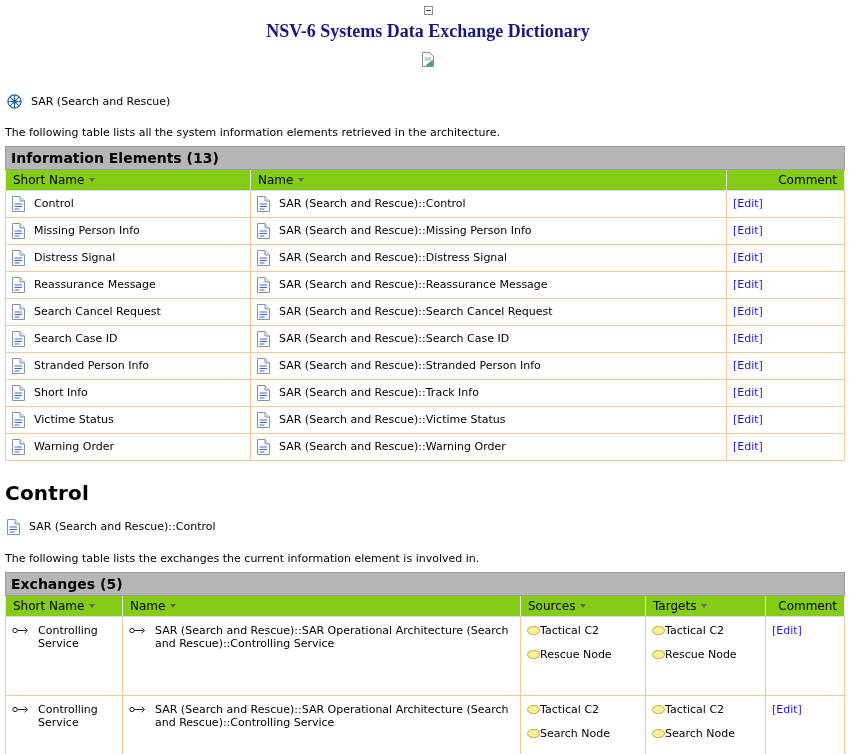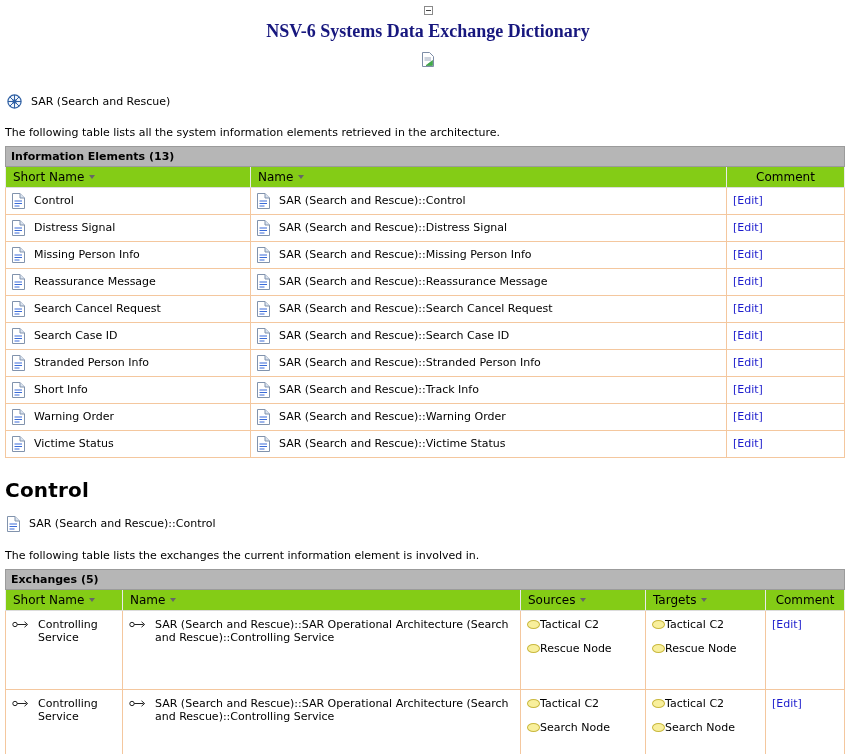--- a/index.html
+++ b/index.html
@@ -16,23 +16,23 @@
   .page-title { font-family:"Liberation Serif","DejaVu Serif",serif; font-size:18px; font-weight:bold; color:#17177e; line-height:1.1; }
   .title-icon { margin-top:3px; }
 
   .subject { display:flex; align-items:center; gap:9px; margin:24px 0 0 7px; }
   .subject2 { display:flex; align-items:center; gap:9px; margin:14px 0 0 7px; }
   .intro { margin:17px 0 7px 5px; }
 
   
   .tbl { border-collapse:collapse; table-layout:fixed; width:839px; margin-left:5px; margin-top:6px; }
   .tbl td { border:1px solid #f4c79e; background:#fff; padding:5px 6px; vertical-align:middle; }
-  .bar th { background:#b6b6b6; border:1px solid #9b9b9b; text-align:left; font-weight:bold; font-size:11px; padding:3px 5px; }
+  .bar th { background:#b6b6b6; border:1px solid #9b9b9b; text-align:left; font-weight:bold; font-size:14px; padding:3px 5px; }
   .cols th { background:#84cc16; border:1px solid #eaeaea; border-bottom:1px solid #dcdcdc; font-weight:normal; font-size:12px; text-align:left; padding:3px 7px; white-space:nowrap; }
-  .cols th.center { text-align:center; }
+  .cols th.center { text-align:right; }
   .sort { display:inline-block; width:0; height:0; border-left:3.5px solid transparent; border-right:3.5px solid transparent; border-top:4px solid #666; margin-left:5px; vertical-align:middle; }
 
   .cellflex { display:flex; align-items:center; gap:9px; }
   .cellflex.top { align-items:flex-start; }
   .cellflex.top svg { margin-top:2px; }
   .doc, .exch { flex:0 0 auto; }
   .edit { color:#1c1ccd; cursor:pointer; }
   .ccell { padding-left:5px; }
 
   
@@ -123,58 +123,58 @@
           </span>
         </td>
       <td class="ccell"><span class="edit">[Edit]</span></td>
     </tr>
     <tr>
       <td>
           <span class="cellflex">
             <svg class="doc" width="13" height="16" viewBox="0 0 13 16">
               <use href="#icon-doc"></use>
             </svg>
+            <span>Missing Person Info</span>
+          </span>
+        </td>
+      <td>
+          <span class="cellflex">
+            <svg class="doc" width="13" height="16" viewBox="0 0 13 16">
+              <use href="#icon-doc"></use>
+            </svg>
+            <span>SAR (Search and Rescue)::Missing Person Info</span>
+          </span>
+        </td>
+      <td class="ccell"><span class="edit">[Edit]</span></td>
+    </tr>
+    <tr>
+      <td>
+          <span class="cellflex">
+            <svg class="doc" width="13" height="16" viewBox="0 0 13 16">
+              <use href="#icon-doc"></use>
+            </svg>
             <span>Distress Signal</span>
           </span>
         </td>
       <td>
           <span class="cellflex">
             <svg class="doc" width="13" height="16" viewBox="0 0 13 16">
               <use href="#icon-doc"></use>
             </svg>
             <span>SAR (Search and Rescue)::Distress Signal</span>
           </span>
         </td>
       <td class="ccell"><span class="edit">[Edit]</span></td>
     </tr>
     <tr>
       <td>
           <span class="cellflex">
             <svg class="doc" width="13" height="16" viewBox="0 0 13 16">
               <use href="#icon-doc"></use>
             </svg>
-            <span>Missing Person Info</span>
-          </span>
-        </td>
-      <td>
-          <span class="cellflex">
-            <svg class="doc" width="13" height="16" viewBox="0 0 13 16">
-              <use href="#icon-doc"></use>
-            </svg>
-            <span>SAR (Search and Rescue)::Missing Person Info</span>
-          </span>
-        </td>
-      <td class="ccell"><span class="edit">[Edit]</span></td>
-    </tr>
-    <tr>
-      <td>
-          <span class="cellflex">
-            <svg class="doc" width="13" height="16" viewBox="0 0 13 16">
-              <use href="#icon-doc"></use>
-            </svg>
             <span>Reassurance Message</span>
           </span>
         </td>
       <td>
           <span class="cellflex">
             <svg class="doc" width="13" height="16" viewBox="0 0 13 16">
               <use href="#icon-doc"></use>
             </svg>
             <span>SAR (Search and Rescue)::Reassurance Message</span>
           </span>
@@ -256,48 +256,48 @@
           </span>
         </td>
       <td class="ccell"><span class="edit">[Edit]</span></td>
     </tr>
     <tr>
       <td>
           <span class="cellflex">
             <svg class="doc" width="13" height="16" viewBox="0 0 13 16">
               <use href="#icon-doc"></use>
             </svg>
+            <span>Victime Status</span>
+          </span>
+        </td>
+      <td>
+          <span class="cellflex">
+            <svg class="doc" width="13" height="16" viewBox="0 0 13 16">
+              <use href="#icon-doc"></use>
+            </svg>
+            <span>SAR (Search and Rescue)::Victime Status</span>
+          </span>
+        </td>
+      <td class="ccell"><span class="edit">[Edit]</span></td>
+    </tr>
+    <tr>
+      <td>
+          <span class="cellflex">
+            <svg class="doc" width="13" height="16" viewBox="0 0 13 16">
+              <use href="#icon-doc"></use>
+            </svg>
             <span>Warning Order</span>
           </span>
         </td>
       <td>
           <span class="cellflex">
             <svg class="doc" width="13" height="16" viewBox="0 0 13 16">
               <use href="#icon-doc"></use>
             </svg>
             <span>SAR (Search and Rescue)::Warning Order</span>
-          </span>
-        </td>
-      <td class="ccell"><span class="edit">[Edit]</span></td>
-    </tr>
-    <tr>
-      <td>
-          <span class="cellflex">
-            <svg class="doc" width="13" height="16" viewBox="0 0 13 16">
-              <use href="#icon-doc"></use>
-            </svg>
-            <span>Victime Status</span>
-          </span>
-        </td>
-      <td>
-          <span class="cellflex">
-            <svg class="doc" width="13" height="16" viewBox="0 0 13 16">
-              <use href="#icon-doc"></use>
-            </svg>
-            <span>SAR (Search and Rescue)::Victime Status</span>
           </span>
         </td>
       <td class="ccell"><span class="edit">[Edit]</span></td>
     </tr>
   </tbody>
 </table>
 
 <div class="h1">Control</div>
 
 <div class="subject2">

